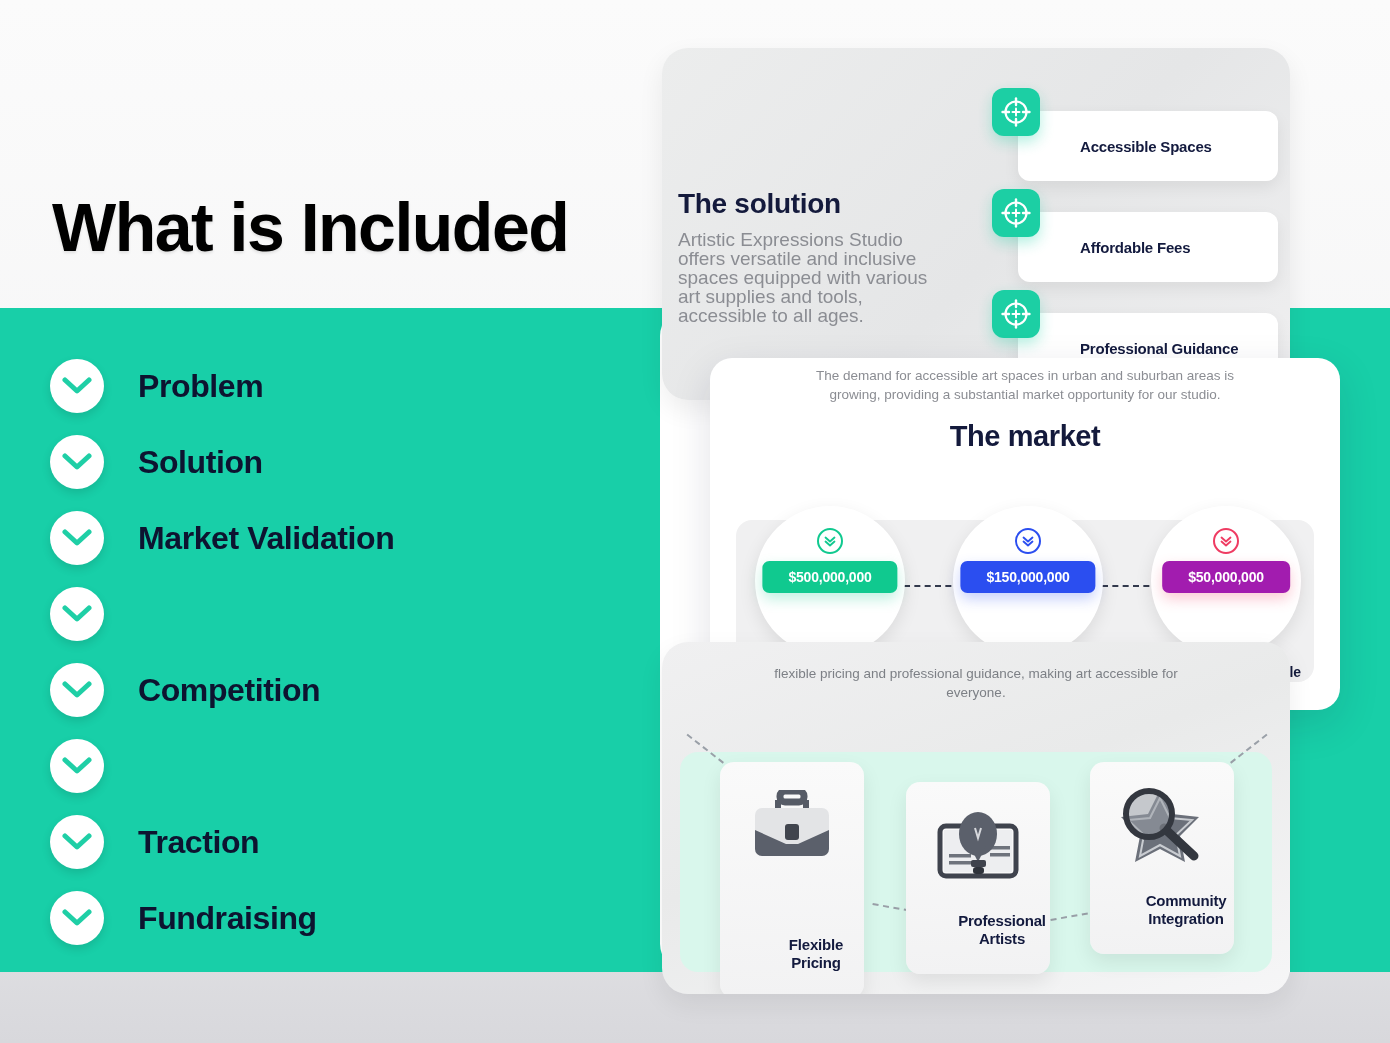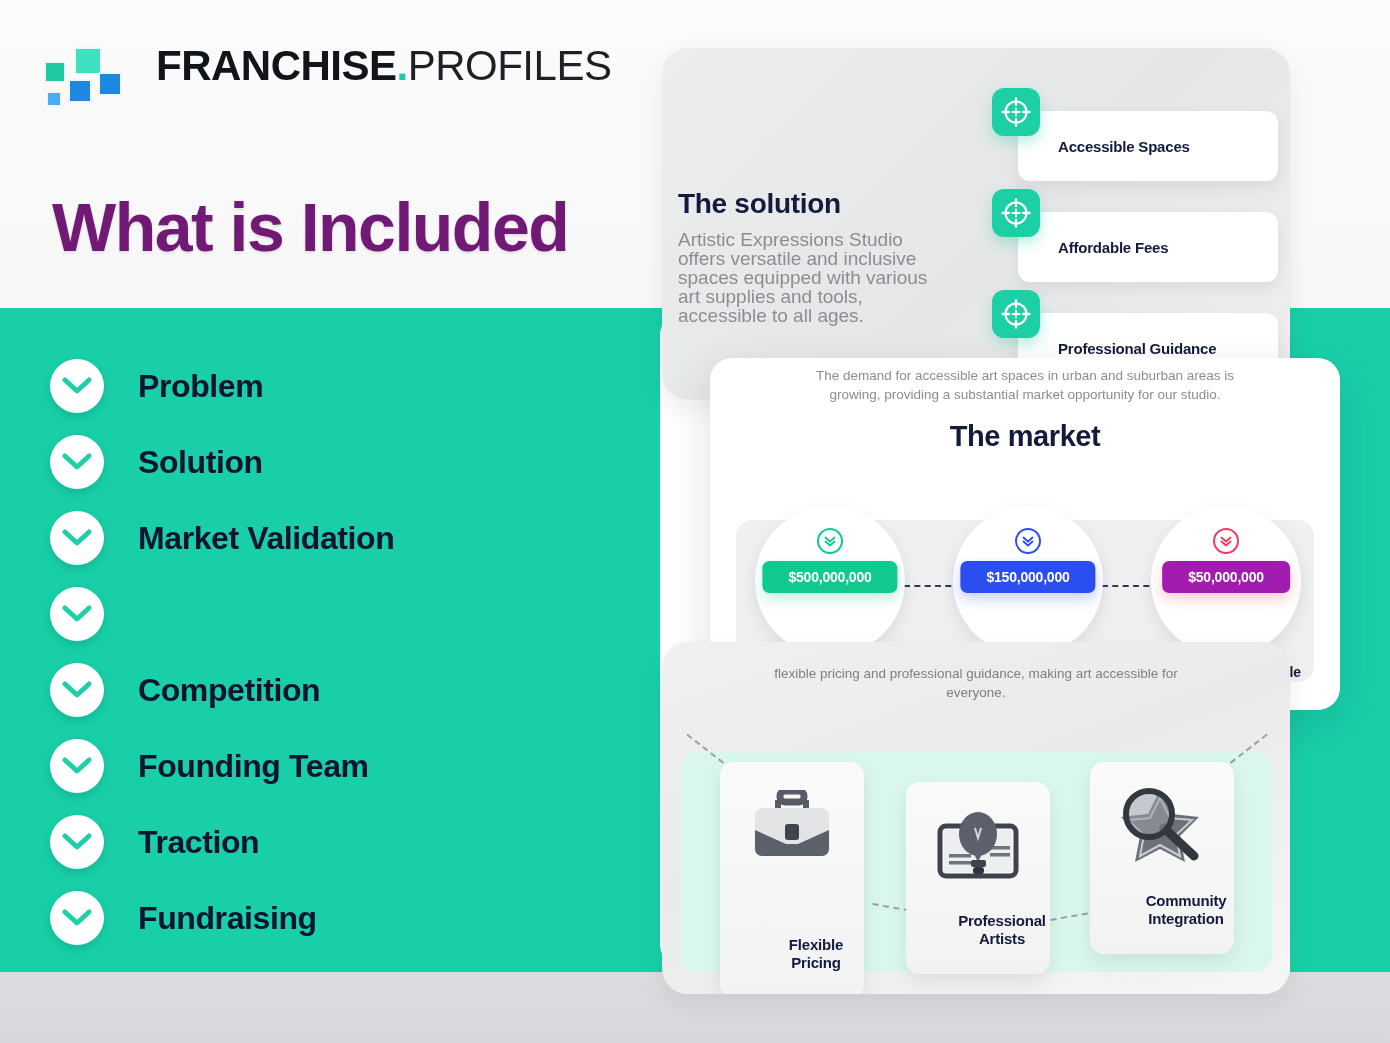--- a/index.html
+++ b/index.html
@@ -29,21 +29,21 @@
   #logo-text {
     position:absolute; left:112px; top:-2px;
     font-size:42px; font-weight:700; letter-spacing:-0.5px;
     color:#111418; white-space:nowrap;
   }
   #logo-text .light { font-weight:300; color:#1d2025; }
   #logo-text .dot { color:#18cfa8; font-weight:700; }
 
   #page-title {
     position:absolute; left:52px; top:188px;
-    font-size:68px; font-weight:800; color:#701a75;
+    font-size:68px; font-weight:800; color:#000000;
     letter-spacing:-1.5px; white-space:nowrap;
     text-shadow: 0 2px 3px rgba(0,0,0,.10);
   }
 
   
   #toc { position:absolute; left:50px; top:348px; width:560px; }
   .toc-item { position:relative; height:76px; display:flex; align-items:center; }
   .toc-circle {
     width:54px; height:54px; border-radius:50%; background:#fff;
     display:flex; align-items:center; justify-content:center;
@@ -71,21 +71,21 @@
   }
 
   .sol-row { position:absolute; left:330px; width:290px; height:100px; }
   .sol-card {
     position:absolute; left:26px; top:23px; width:260px; height:70px;
     background:#fff; border-radius:12px;
     box-shadow:0 6px 16px rgba(0,0,0,.07);
     display:flex; align-items:center;
   }
   .sol-card-text {
-    padding-left:40px; font-size:15px; font-weight:800;
+    padding-left:62px; font-size:15px; font-weight:800;
     color:#131a3e; letter-spacing:-.2px; white-space:nowrap;
   }
   .sol-icon {
     position:absolute; left:0; top:0; width:48px; height:48px;
     background:#1ccfa4; border-radius:12px;
     display:flex; align-items:center; justify-content:center;
     box-shadow:0 6px 14px rgba(28,207,164,.32);
   }
 
   
@@ -163,29 +163,20 @@
   .dash-line { position:absolute; border-top:2px dashed #9aa0a8; }
 </style>
 </head>
 <body>
 
 <div id="teal-band"></div>
 <div id="band-notch"></div>
 
 <div id="header">
 
-  <div id="logo">
-    <span class="logo-sq" style="left:0;top:17px;width:22px;height:22px;background:#20c9a0;border:2px solid #eef7f5;"></span>
-    <span class="logo-sq" style="left:30px;top:3px;width:28px;height:28px;background:#3fe0c0;border:2px solid #eef7f5;"></span>
-    <span class="logo-sq" style="left:24px;top:35px;width:24px;height:24px;background:#1e87e0;border:2px solid #eef7f5;"></span>
-    <span class="logo-sq" style="left:54px;top:28px;width:24px;height:24px;background:#1e87e0;border:2px solid #eef7f5;"></span>
-    <span class="logo-sq" style="left:2px;top:47px;width:16px;height:16px;background:#4dabf0;border:2px solid #eef7f5;"></span>
-
-    <div id="logo-text"><span>FRANCHISE</span><span class="dot">.</span><span class="light">PROFILES</span></div>
-  </div>
 
   <div id="page-title">What is Included</div>
 </div>
 
 <div id="toc">
     <div class="toc-item">
       <span class="toc-circle">
         <svg width="30" height="20" viewBox="0 0 30 20">
           <path d="M3 4 L15 15 L27 4" fill="none" stroke="#1fcfa6" stroke-width="5" stroke-linecap="round" stroke-linejoin="round"></path>
         </svg>
@@ -222,21 +213,20 @@
         </svg>
       </span>
       <span class="toc-label">Competition</span>
     </div>
     <div class="toc-item">
       <span class="toc-circle">
         <svg width="30" height="20" viewBox="0 0 30 20">
           <path d="M3 4 L15 15 L27 4" fill="none" stroke="#1fcfa6" stroke-width="5" stroke-linecap="round" stroke-linejoin="round"></path>
         </svg>
       </span>
-      <span class="toc-label">Founding Team</span>
     </div>
     <div class="toc-item">
       <span class="toc-circle">
         <svg width="30" height="20" viewBox="0 0 30 20">
           <path d="M3 4 L15 15 L27 4" fill="none" stroke="#1fcfa6" stroke-width="5" stroke-linecap="round" stroke-linejoin="round"></path>
         </svg>
       </span>
       <span class="toc-label">Traction</span>
     </div>
     <div class="toc-item">

